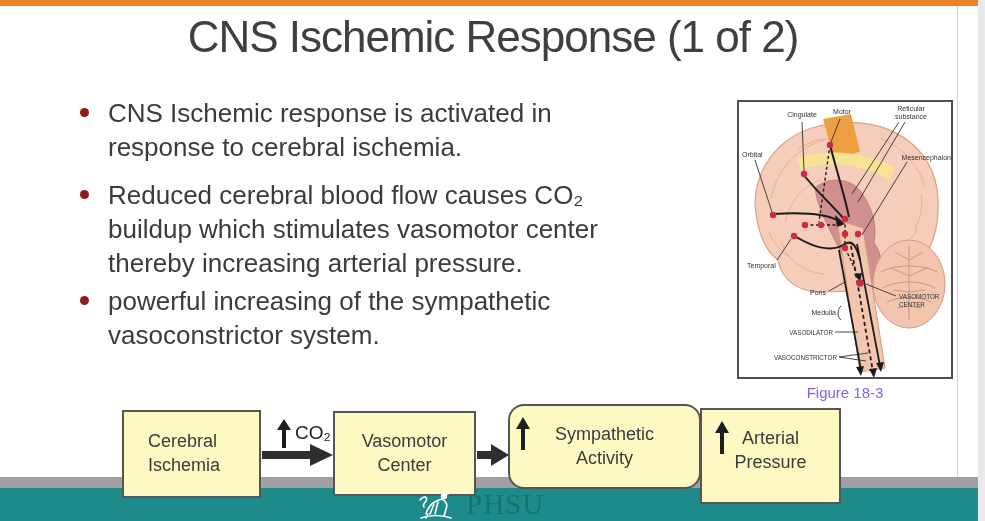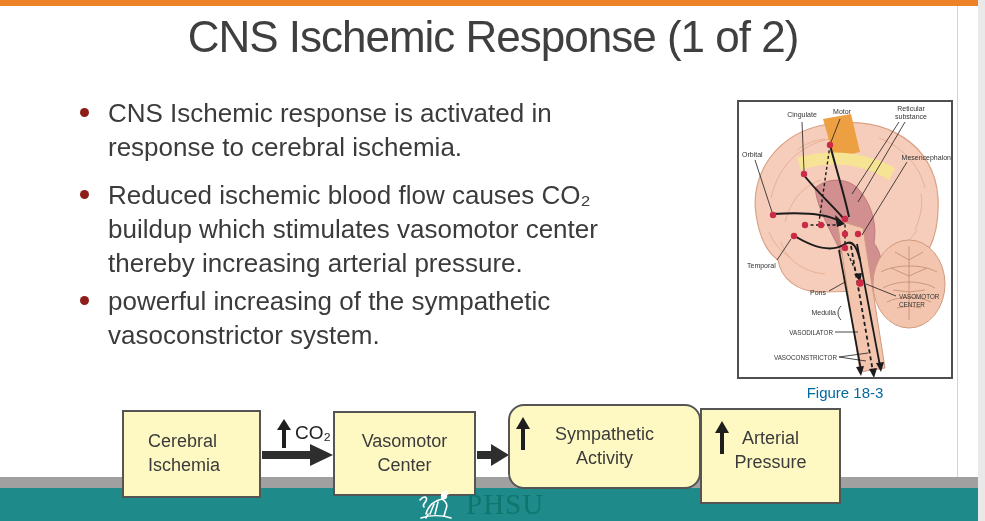--- a/index.html
+++ b/index.html
@@ -25,21 +25,21 @@
   }
   .bullets li span.line{display:block;white-space:nowrap;}
 
   .figure{
     position:absolute;left:737px;top:100px;width:212px;height:275px;
     border:2px solid #4F4F4F;background:#ffffff;
   }
   .figure svg{display:block;width:212px;height:275px;}
   .fig-caption{
     position:absolute;left:737px;top:384px;width:216px;text-align:center;
-    font-size:15px;color:#0369a1;
+    font-size:15px;color:#8b5cf6;
   }
 
   .flow-box{
     position:absolute;background:#fef9c3;border:2px solid #555555;
     color:#3B3B3B;font-size:18px;line-height:24px;z-index:5;box-sizing:border-box;
   }
   .flow-box .txt{position:absolute;left:0;right:0;text-align:center;}
   .flow-box.left-align .txt{text-align:left;padding-left:24px;}
   .box1{left:122px;top:410px;width:139px;height:88px;}
   .box2{left:333px;top:411px;width:143px;height:85px;}
@@ -76,21 +76,21 @@
   <div class="title">CNS Ischemic Response (1 of 2)</div>
 
   <ul class="bullets">
     <li class="b1">
       <span class="dot"></span>
       <span class="line">CNS Ischemic response is activated in</span>
       <span class="line">response to cerebral ischemia.</span>
     </li>
     <li class="b2">
       <span class="dot"></span>
-      <span class="line">Reduced ischemic blood flow causes CO₂</span>
+      <span class="line">Reduced cerebral blood flow causes CO₂</span>
       <span class="line">buildup which stimulates vasomotor center</span>
       <span class="line">thereby increasing arterial pressure.</span>
     </li>
     <li>
       <span class="dot"></span>
       <span class="line">powerful increasing of the sympathetic</span>
       <span class="line">vasoconstrictor system.</span>
     </li>
   </ul>
 

